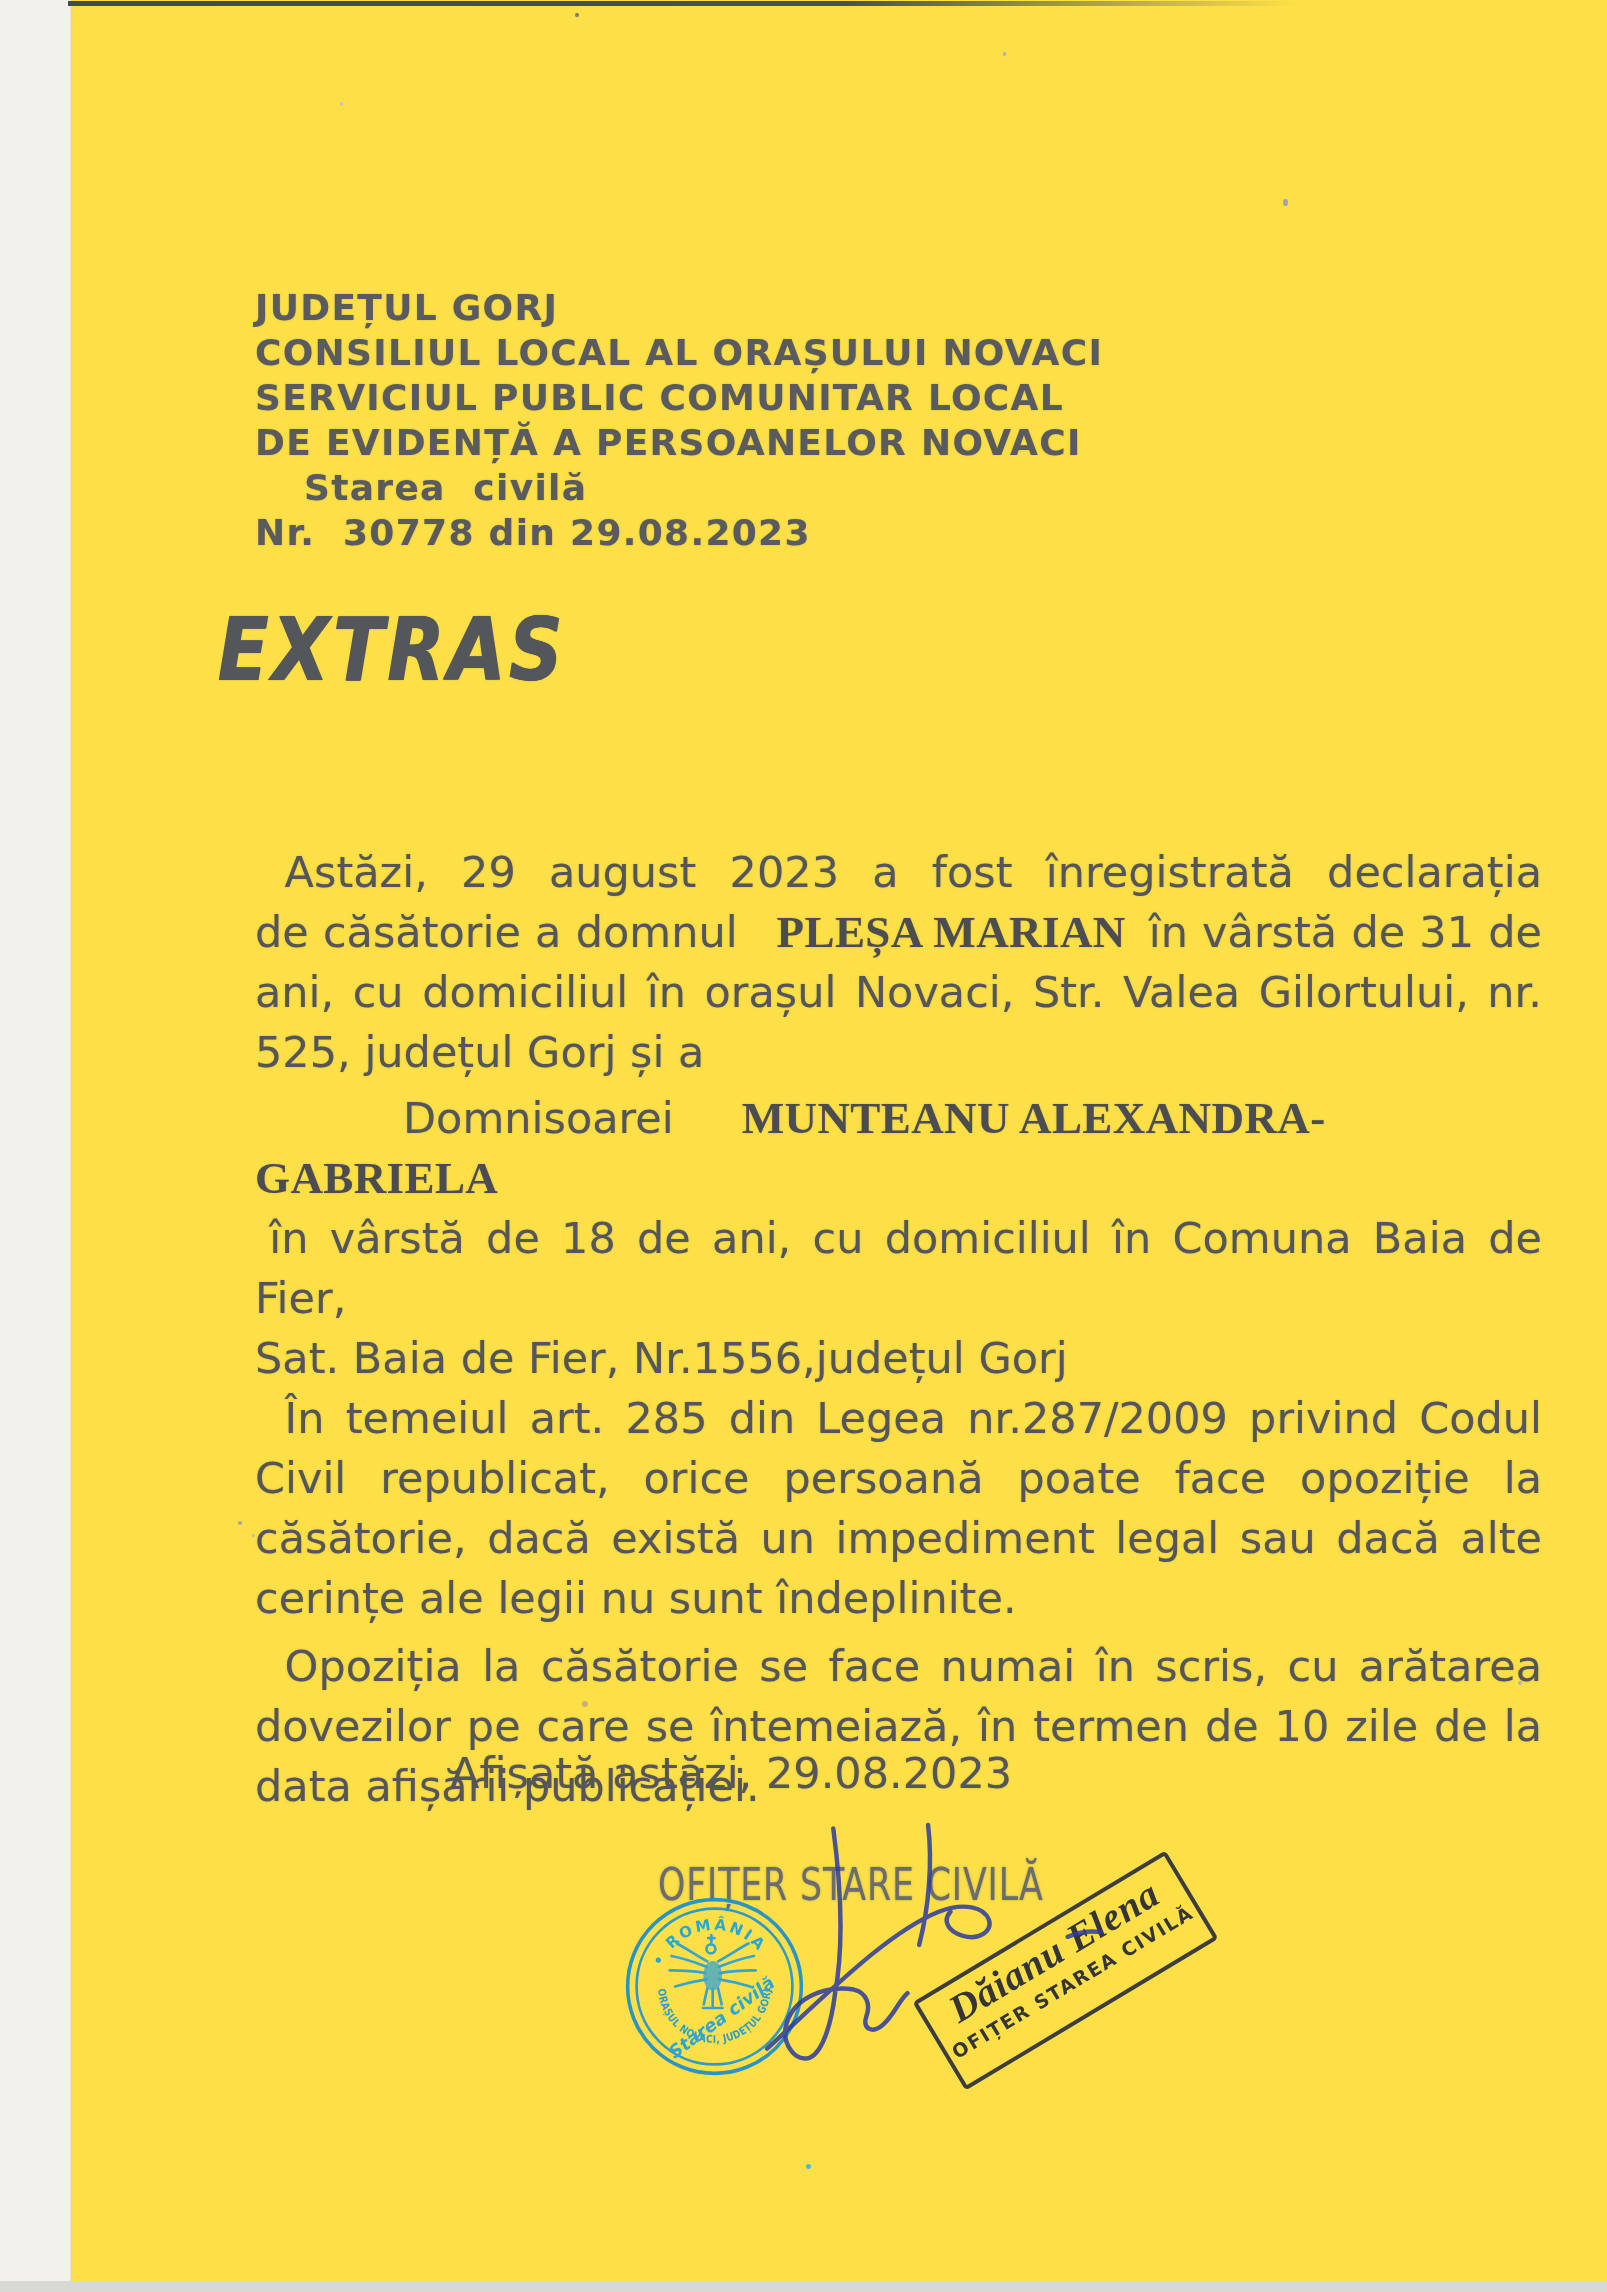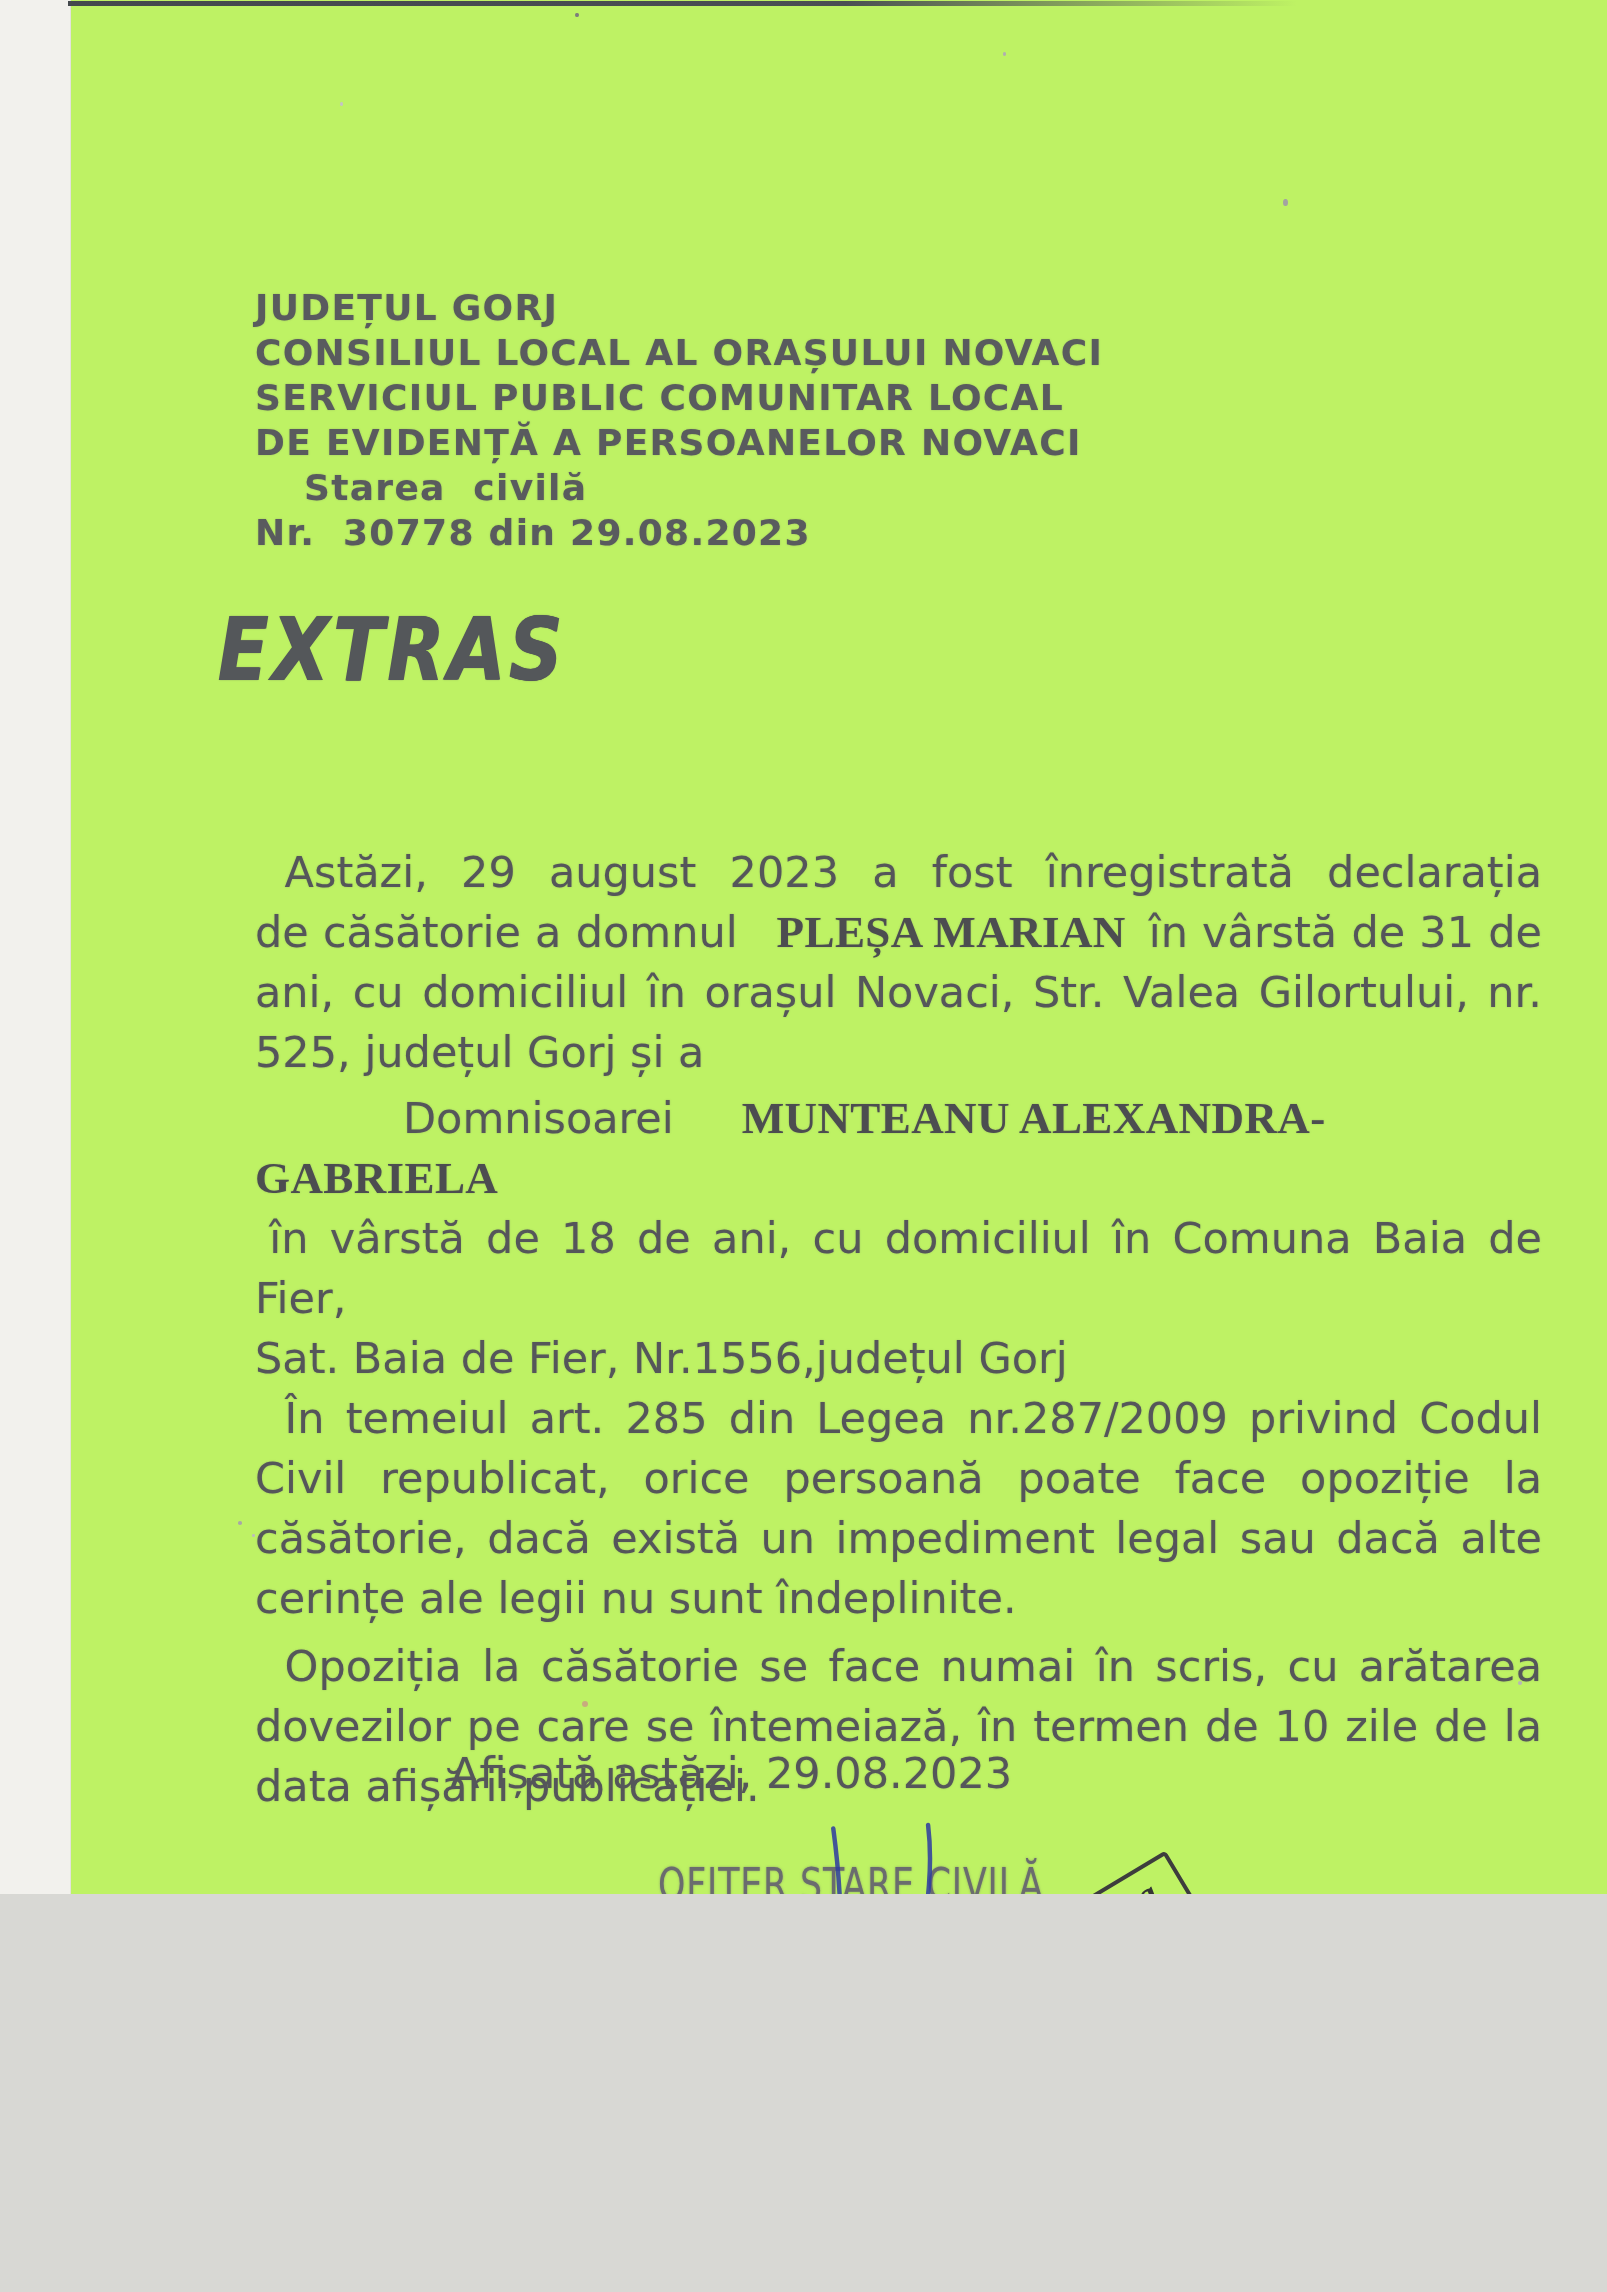--- a/index.html
+++ b/index.html
@@ -1,16 +1,16 @@
 <!DOCTYPE html>
 <html style="font-size:14.3px"><head>
 <meta charset="utf-8">
 <style>
   html,body{margin:0;padding:0;background:#d8d8d4;}
-  .page{position:relative;width:1608px;height:1894px;background:#bef264;overflow:hidden;
+  .page{position:relative;width:1608px;height:2281px;background:#fde047;overflow:hidden;
         font-family:"DejaVu Sans",sans-serif;color:#55565a;}
   
   .edge-left{position:absolute;left:0;top:0;width:70px;height:2293px;background:#f2f1ed;border-right:0.9px solid #e4e2dc;}
   .edge-top-line{position:absolute;left:68px;top:0.9px;width:1254px;height:5.4px;
         background:linear-gradient(to right,#44494d 0%,#4a4f53 62%,rgba(74,79,83,0) 98%);}
   .speck{position:absolute;border-radius:50%;}
   .speck:nth-of-type(1){left:771px;top:72px;width:3.6px;height:5.4px;background:#8f8f8d;}
   .speck:nth-of-type(2){left:853px;top:170px;width:4.5px;height:8px;background:#9c9c9a;border-radius:40% 60% 60% 40%;transform:rotate(20deg);}
   .speck:nth-of-type(3){left:1283px;top:199px;width:4.5px;height:7.2px;background:#a3a3a1;}
   .speck:nth-of-type(4){left:575px;top:12.5px;width:3.6px;height:4.5px;background:#7d7d7b;}

